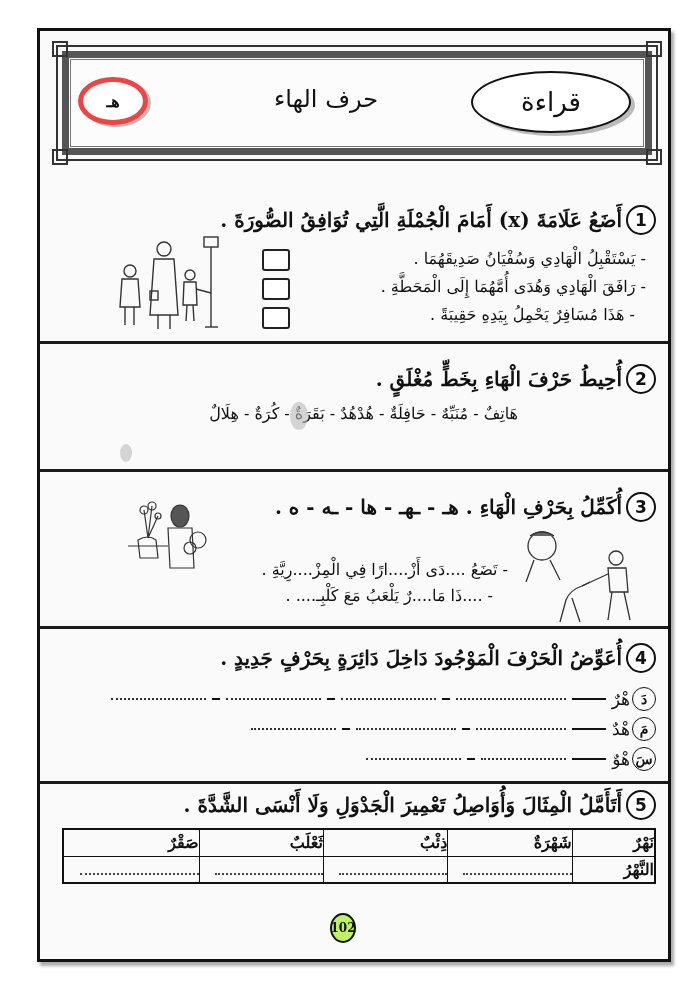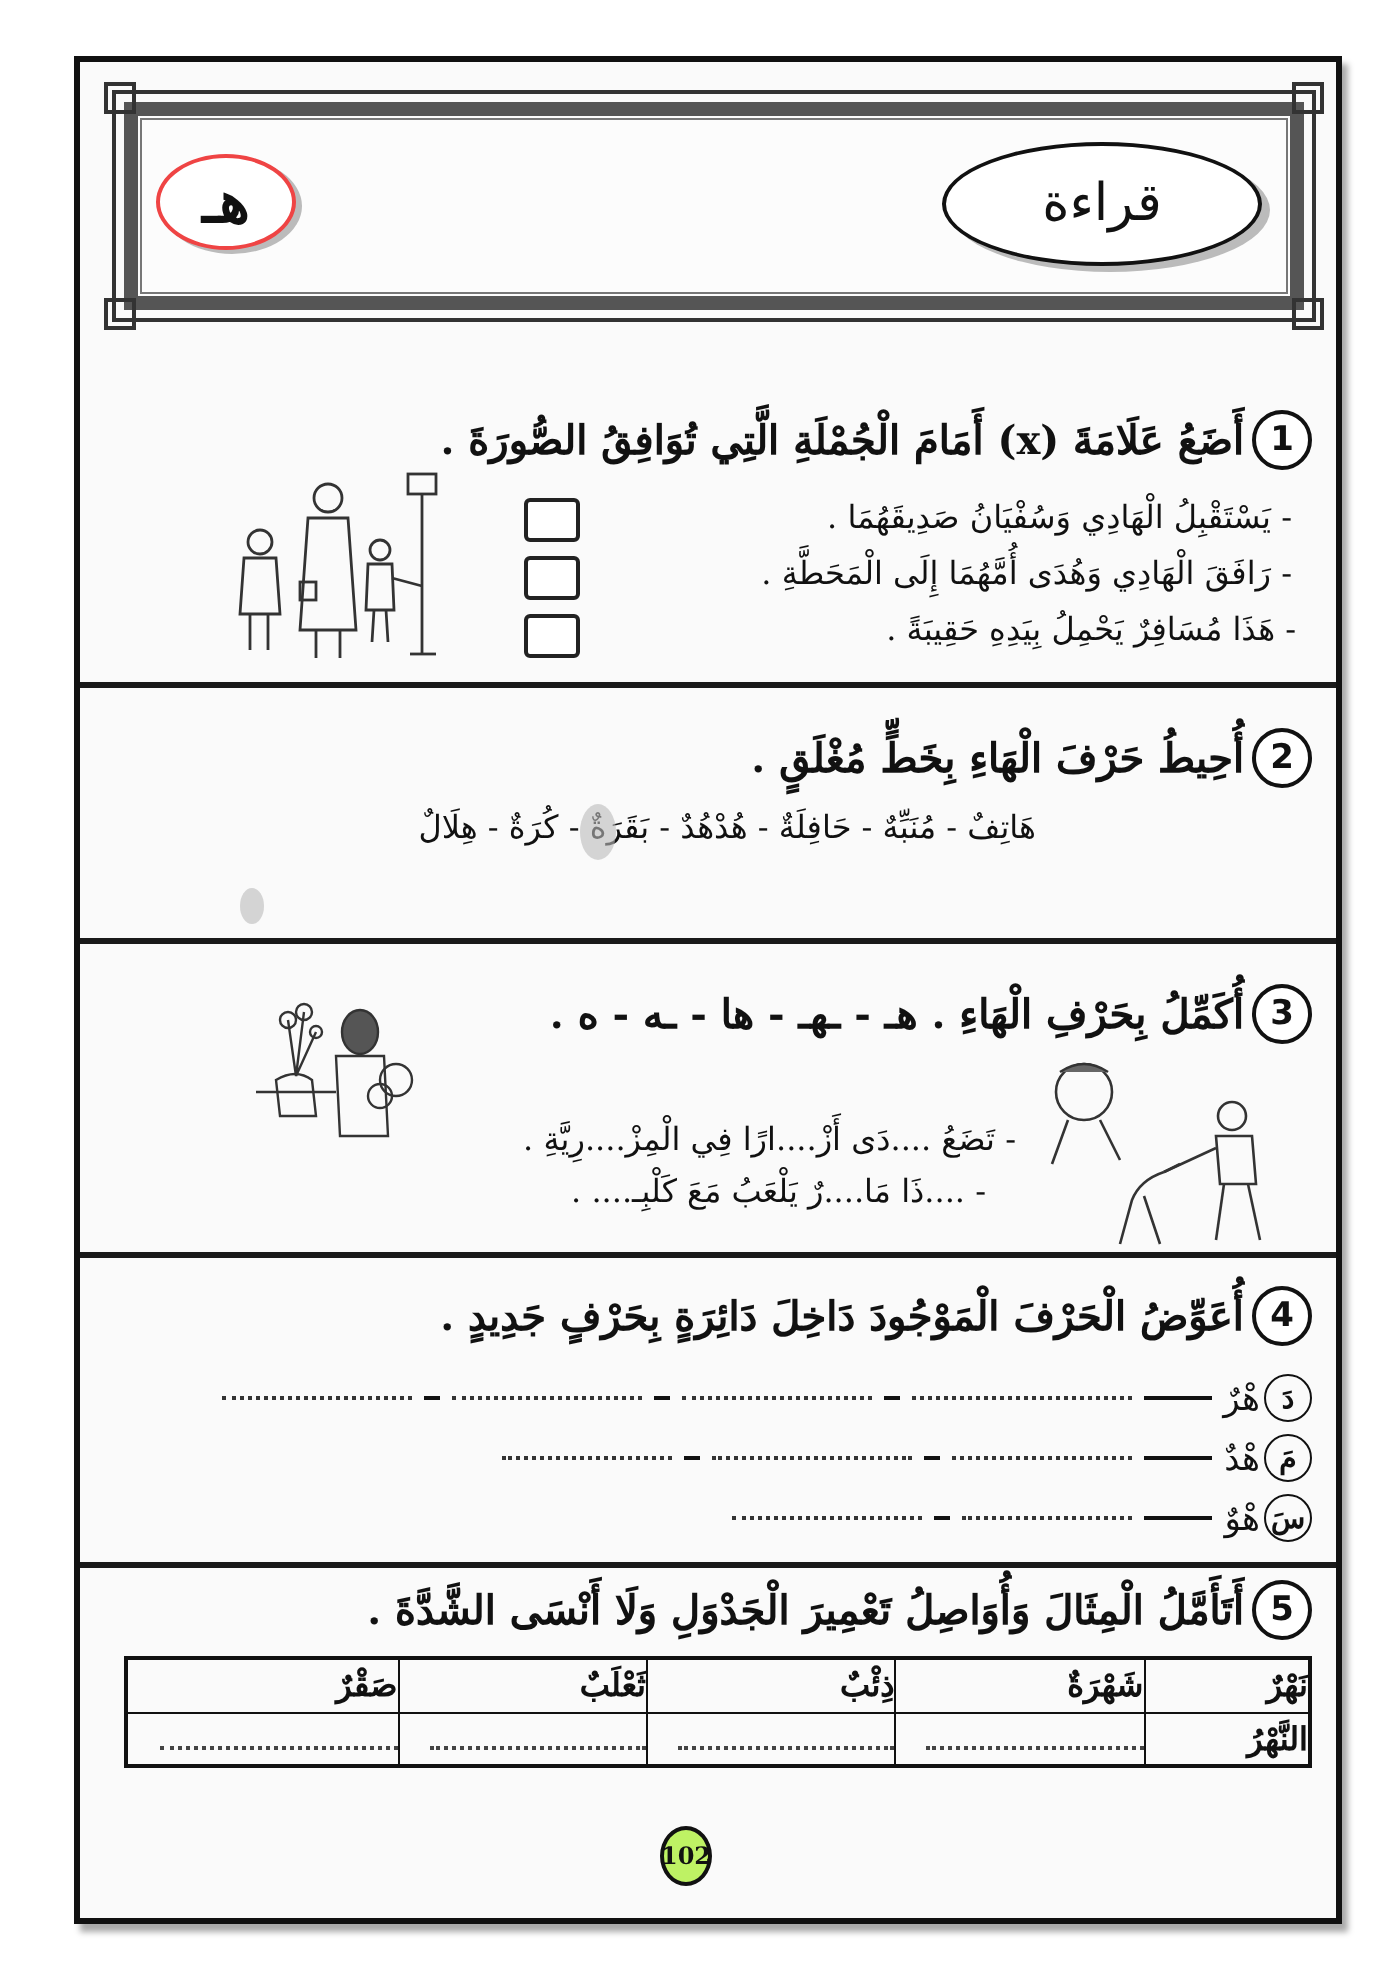--- a/index.html
+++ b/index.html
@@ -22,24 +22,24 @@
     border: 7px solid #555;
     background: #fcfcfc;
   }
   .hdr-inner { position: absolute; left: 14px; top: 14px; right: 14px; bottom: 14px; border: 1px solid #777; }
   .corner { position: absolute; width: 16px; height: 16px; border: 2px solid #333; background: transparent; }
   .c-tl { left: -4px; top: -4px; } .c-tr { right: -4px; top: -4px; }
   .c-bl { left: -4px; bottom: -4px; } .c-br { right: -4px; bottom: -4px; }
 
   .letter-oval {
     position: absolute; left: 22px; top: 32px; width: 70px; height: 48px;
-    border: 2px solid #ef4444; border-radius: 50%; background: #fff;
+    border: 5px solid #ef4444; border-radius: 50%; background: #fff;
     box-shadow: 3px 2px 0 #bbb;
     display: flex; align-items: center; justify-content: center;
-    font-size: 29px; font-weight: bold;
+    font-size: 16px; font-weight: bold;
   }
   .hdr-title {
     position: absolute; left: 170px; top: 40px; width: 200px; text-align: center;
     font-family: "DejaVu Sans", sans-serif; font-size: 24px; direction: rtl;
   }
   .reading-oval {
     position: absolute; left: 415px; top: 26px; width: 160px; height: 62px;
     border: 2px solid #111; border-radius: 50%; background: #fff;
     box-shadow: 4px 3px 0 #bbb;
     display: flex; align-items: center; justify-content: center;
@@ -105,33 +105,34 @@
     <div class="hdr-band"></div>
     <div class="hdr-inner"></div>
     <div class="corner c-tl"></div>
     <div class="corner c-tr"></div>
     <div class="corner c-bl"></div>
     <div class="corner c-br"></div>
 
     <div class="letter-oval">
       <span>هـ</span>
     </div>
+    <div class="hdr-title">حرف الهاء</div>
     <div class="reading-oval">
       <span>قراءة</span>
     </div>
   </div>
 
   <div class="section" style="top:160px;height:150px;">
     <div class="q-head" style="top:14px;">
       <span class="q-num">1</span>
       <span>أَضَعُ عَلَامَةَ (x) أَمَامَ الْجُمْلَةِ الَّتِي تُوَافِقُ الصُّورَةَ .</span>
     </div>
     <div class="line" style="right:22px;top:86px;">- رَافَقَ الْهَادِي وَهُدَى أُمَّهُمَا إِلَى الْمَحَطَّةِ .</div>
     <div class="line" style="right:22px;top:58px;">- يَسْتَقْبِلُ الْهَادِي وَسُفْيَانُ صَدِيقَهُمَا .</div>
-    <div class="line" style="right:20px;top:114px;">- هَذَا مُسَافِرٌ يَحْمِلُ بِيَدِهِ حَقِيبَةً .</div>
+    <div class="line" style="right:33px;top:114px;">- هَذَا مُسَافِرٌ يَحْمِلُ بِيَدِهِ حَقِيبَةً .</div>
 
     <div class="checkbox" style="left:222px;top:58px;"></div>
     <div class="checkbox" style="left:222px;top:87px;"></div>
     <div class="checkbox" style="left:222px;top:116px;"></div>
 
     <svg class="illus" style="left:72px;top:44px;" width="120" height="96" viewBox="0 0 120 96">
       <g fill="none" stroke="#333" stroke-width="1.4">
         <rect x="92" y="2" width="14" height="10"></rect>
         <line x1="99" y1="12" x2="99" y2="92"></line>
         <line x1="93" y1="92" x2="106" y2="92"></line>

